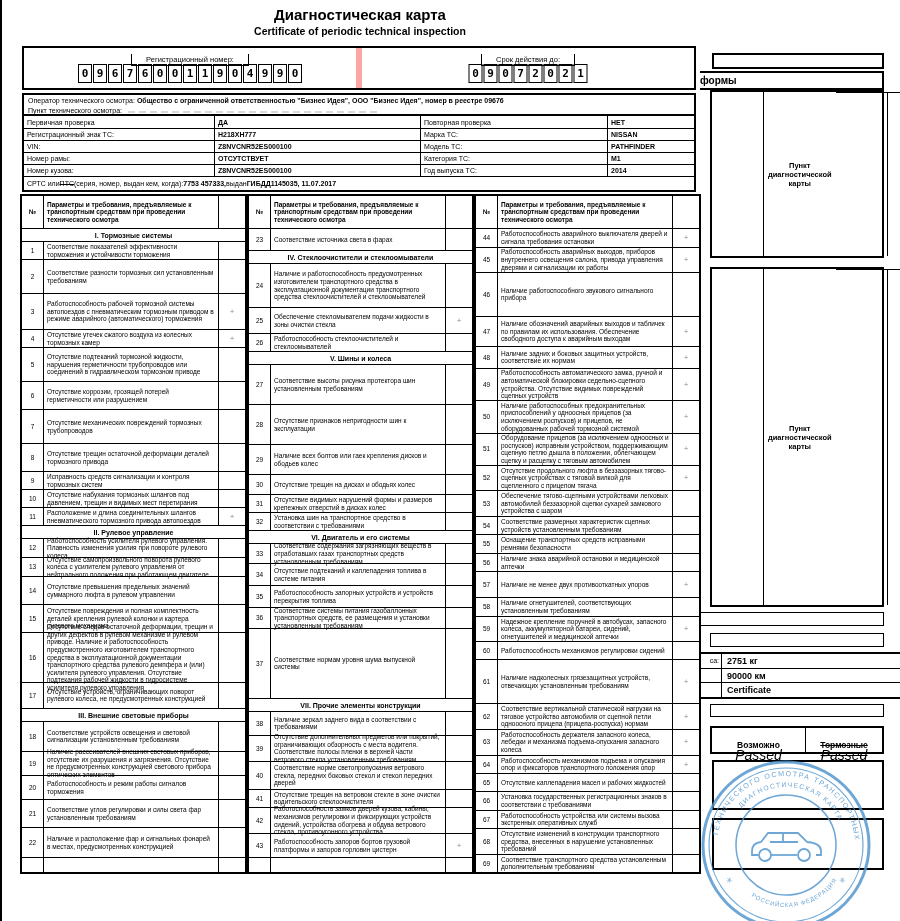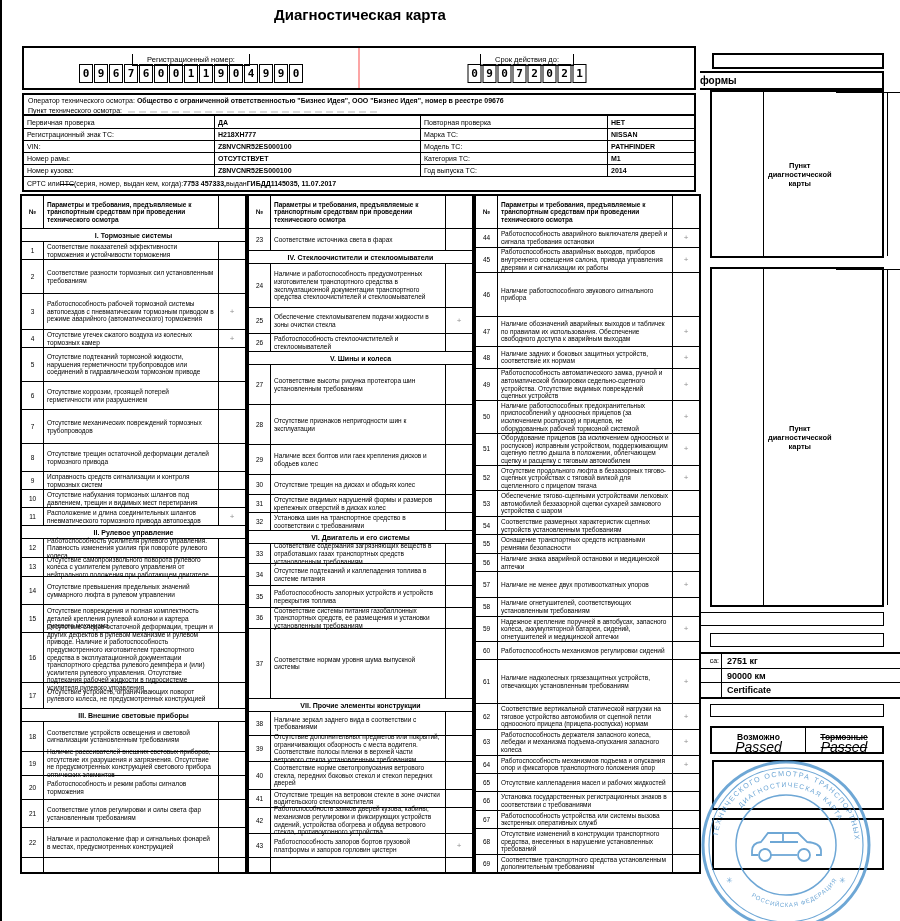--- a/index.html
+++ b/index.html
@@ -3,21 +3,21 @@
 <meta charset="utf-8">
 <style>
 *{box-sizing:border-box;margin:0;padding:0}
 body{background:#888}
 .page{position:relative;width:900px;height:921px;background:#fff;font-family:"Liberation Sans",sans-serif;color:#000;overflow:hidden;margin:0 auto}
 .edge{position:absolute;left:0;top:0;width:2px;height:921px;background:#000}
 #title{position:absolute;left:20px;top:6px;width:680px;text-align:center;font-size:15px;font-weight:bold}
 #subtitle{position:absolute;left:20px;top:25px;width:680px;text-align:center;font-size:10.5px;font-weight:bold}
 #regbox{position:absolute;left:22px;top:46px;width:674px;height:44px;border:2px solid #000;display:flex}
 .reghalf{position:relative;flex:1;text-align:center}
-.reghalf.first{border-right:2px solid #fca5a5}
+.reghalf.first{border-right:6px solid #fca5a5}
 .reglabel{display:inline-block;border:1px solid #000;border-top:none;padding:0 14px;font-size:7.5px;line-height:11px}
 .digits{position:absolute;top:16px;left:50%;transform:translateX(-50%);display:flex;gap:1px}
 .digit{width:14px;height:19px;border:1.5px solid #000;font-weight:bold;font-size:11px;display:flex;align-items:center;justify-content:center;font-family:"DejaVu Sans Mono",monospace}
 #opbox{position:absolute;left:22px;top:93px;width:674px;height:21px;border:2px solid #000;border-bottom:none;padding:1px 4px;font-size:7px;line-height:9.5px}
 .b{font-weight:bold}
 .scribble{display:inline-block;width:250px;height:2px;margin-left:6px;background:repeating-linear-gradient(90deg,#c9c9c9 0 7px,transparent 7px 11px);opacity:.7}
 #vtable{position:absolute;left:22px;top:114px;width:674px;border:2px solid #000;display:flex;flex-direction:column}
 .vrow{display:flex;height:12px;align-items:center;font-size:7px;border-top:1px solid #000}
 .vrow:first-child{border-top:none}
 .vc{padding-left:3px;height:100%;display:flex;align-items:center}
@@ -55,36 +55,37 @@
 .pr{flex:1;display:flex;align-items:center;justify-content:center;text-align:center;font-weight:bold;font-size:7.5px;line-height:9px;padding:1px 4px}
 #srow1{position:absolute;left:700px;top:612px;width:184px;height:14px;border:1.5px solid #000;border-left:none}
 #srow2{position:absolute;left:710px;top:633px;width:174px;height:14px;border:1.5px solid #000}
 #vals{position:absolute;left:700px;top:652px;width:216px;height:47px;border:2px solid #000;border-left:none;display:flex;flex-direction:column}
 .valrow{flex:1;display:flex;border-top:1px solid #000}
 .valrow:first-child{border-top:none}
 .vlabel{width:22px;flex:none;border-right:1px solid #000;font-size:7px;display:flex;align-items:center;justify-content:flex-end;padding-right:2px}
 .vval{flex:1;font-weight:bold;font-size:9px;display:flex;align-items:center;padding-left:5px}
 #srow3{position:absolute;left:710px;top:704px;width:174px;height:13px;border:1.5px solid #000}
 #passfail{position:absolute;left:710px;top:726px;width:174px;height:28px;border:2px solid #000;display:flex}
-.pfcell{text-align:center;padding-top:4px}
+.pfcell{text-align:center;padding-top:12px}
 .pfcell.first{width:94px;border-right:1px solid #000}
 .pfcell.second{flex:1}
 .pfru{font-weight:bold;font-size:8.5px;line-height:10px}
 .pfen{font-style:italic;font-size:14px;line-height:10px}
 #srow4{position:absolute;left:712px;top:760px;width:172px;height:50px;border:2px solid #000}
 #srow5{position:absolute;left:712px;top:818px;width:172px;height:52px;border:2px solid #000}
 #stamp{position:absolute;left:700px;top:759px;width:172px;height:172px;opacity:.82}
 </style>
 </head>
 <body>
 
 <div class="page">
   <div class="edge"></div>
 
   <div id="title">Диагностическая карта</div>
+  <div id="subtitle">Certificate of periodic technical inspection</div>
 
   <div id="regbox">
     <div class="reghalf first">
       <span class="reglabel">Регистрационный номер:</span>
       <div class="digits" id="reg-digits">
           <div class="digit">0</div>
           <div class="digit">9</div>
           <div class="digit">6</div>
           <div class="digit">7</div>
           <div class="digit">6</div>

